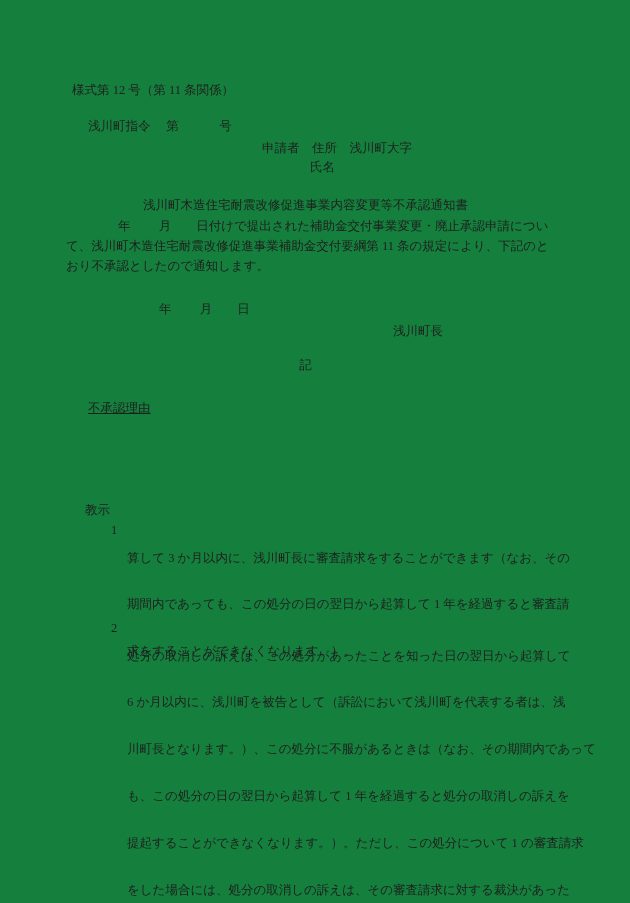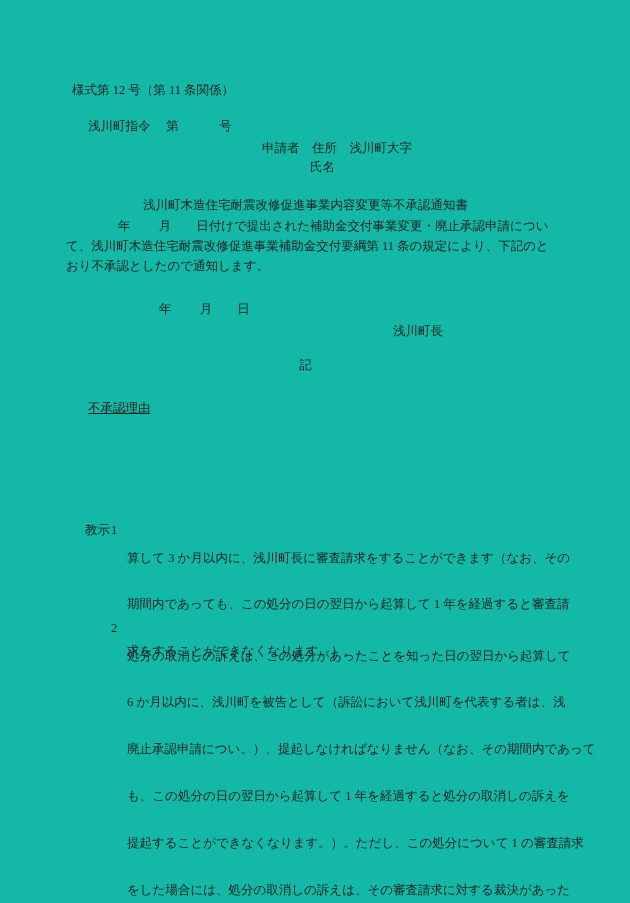--- a/index.html
+++ b/index.html
@@ -1,21 +1,21 @@
 <!DOCTYPE html>
 <html lang="ja"><head>
 <meta charset="utf-8">
 <style>
   html, body { margin: 0; padding: 0; background: #e8e8e8; }
   .page {
     position: relative;
     width: 630px;
     height: 903px;
     margin: 0 auto;
-    background: #14b8a6;
+    background: #15803d;
     color: #1e1e1e;
     font-family: "Liberation Serif", "DejaVu Serif", serif;
     font-size: 12.5px;
     overflow: hidden;
   }
   .abs {
     position: absolute;
     white-space: pre;
     line-height: 1.1;
   }
@@ -49,36 +49,36 @@
   <div class="abs" style="left:66px; top:260px;">おり不承認としたので通知します。</div>
 
   <div class="abs" style="left:118px; top:303px;margin-left:41px;">年　　 月　　日</div>
 
   <div class="abs" style="left:393px; top:325px;">浅川町長</div>
 
   <div class="abs center" style="top:359px;">記</div>
 
   <div class="abs" style="left:88px; top:402px;text-decoration:underline;">不承認理由</div>
 
-  <div class="abs" style="left:85px; top:524px;">教示</div>
+  <div class="abs" style="left:85px; top:504px;">教示</div>
 
   <div class="abs" style="left:111px; top:524px;">1</div>
 
   <div class="abs lines" style="left:127px; top:521px;">
     <div>算して 3 か月以内に、浅川町長に審査請求をすることができます（なお、その</div>
     <div>期間内であっても、この処分の日の翌日から起算して 1 年を経過すると審査請</div>
     <div>求をすることができなくなります。）。</div>
   </div>
 
   <div class="abs" style="left:111px; top:622px;">2</div>
 
   <div class="abs lines" style="left:127px; top:619px;">
     <div>処分の取消しの訴えは、この処分があったことを知った日の翌日から起算して</div>
     <div>6 か月以内に、浅川町を被告として（訴訟において浅川町を代表する者は、浅</div>
-    <div>廃止承認申請につい。）、提起しなければなりません（なお、その期間内であって</div>
+    <div>川町長となります。）、この処分に不服があるときは（なお、その期間内であって</div>
     <div>も、この処分の日の翌日から起算して 1 年を経過すると処分の取消しの訴えを</div>
     <div>提起することができなくなります。）。ただし、この処分について 1 の審査請求</div>
     <div>をした場合には、処分の取消しの訴えは、その審査請求に対する裁決があった</div>
     
     
     
   </div>
 
 </div>
 

